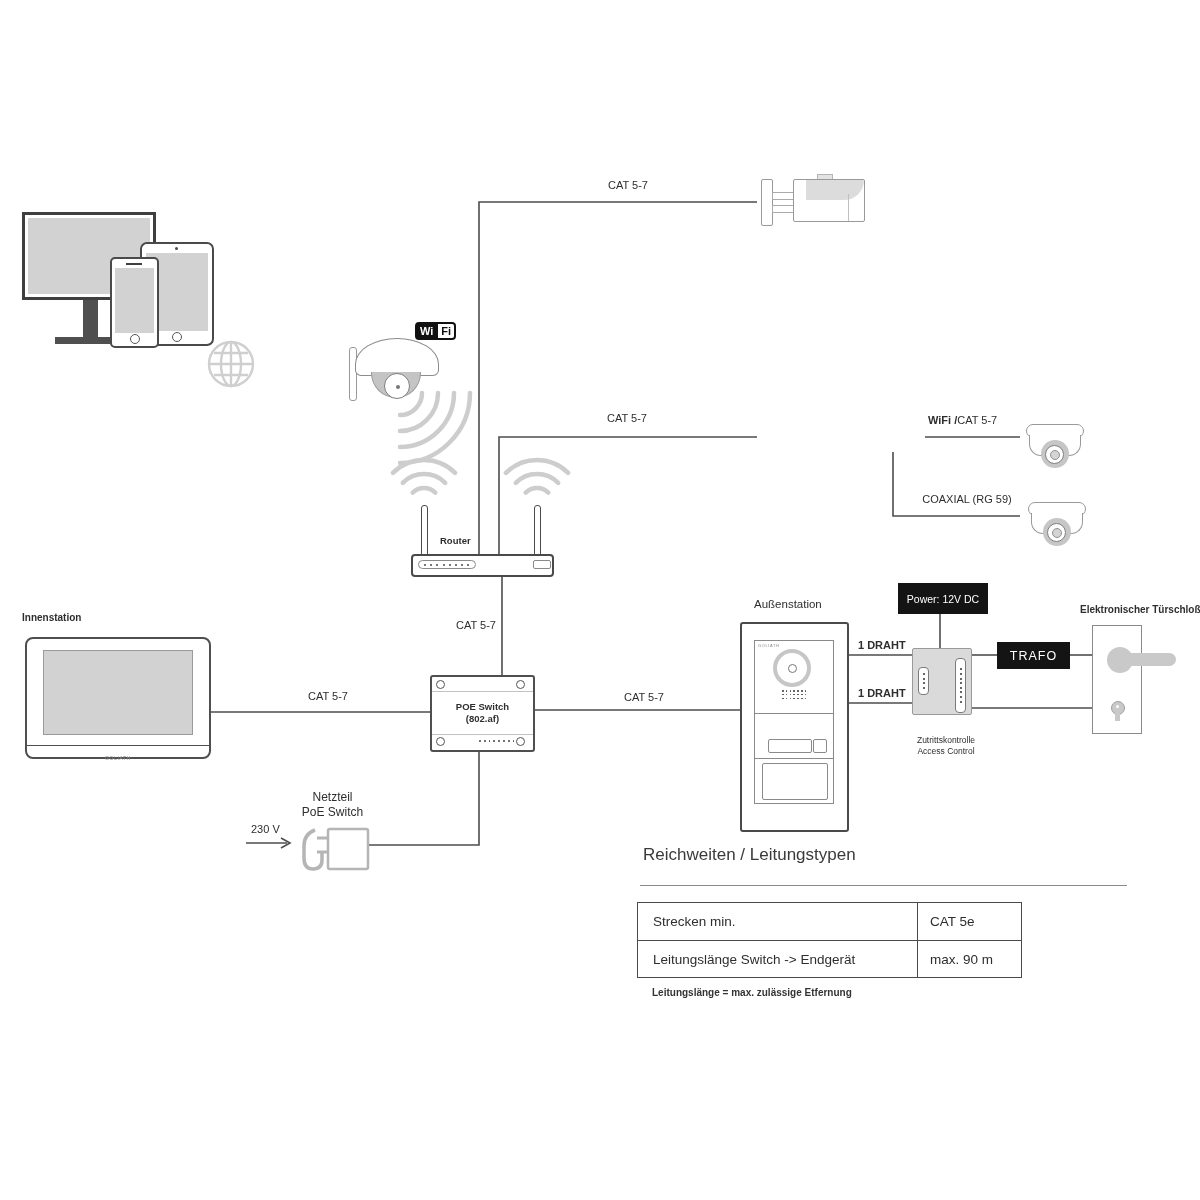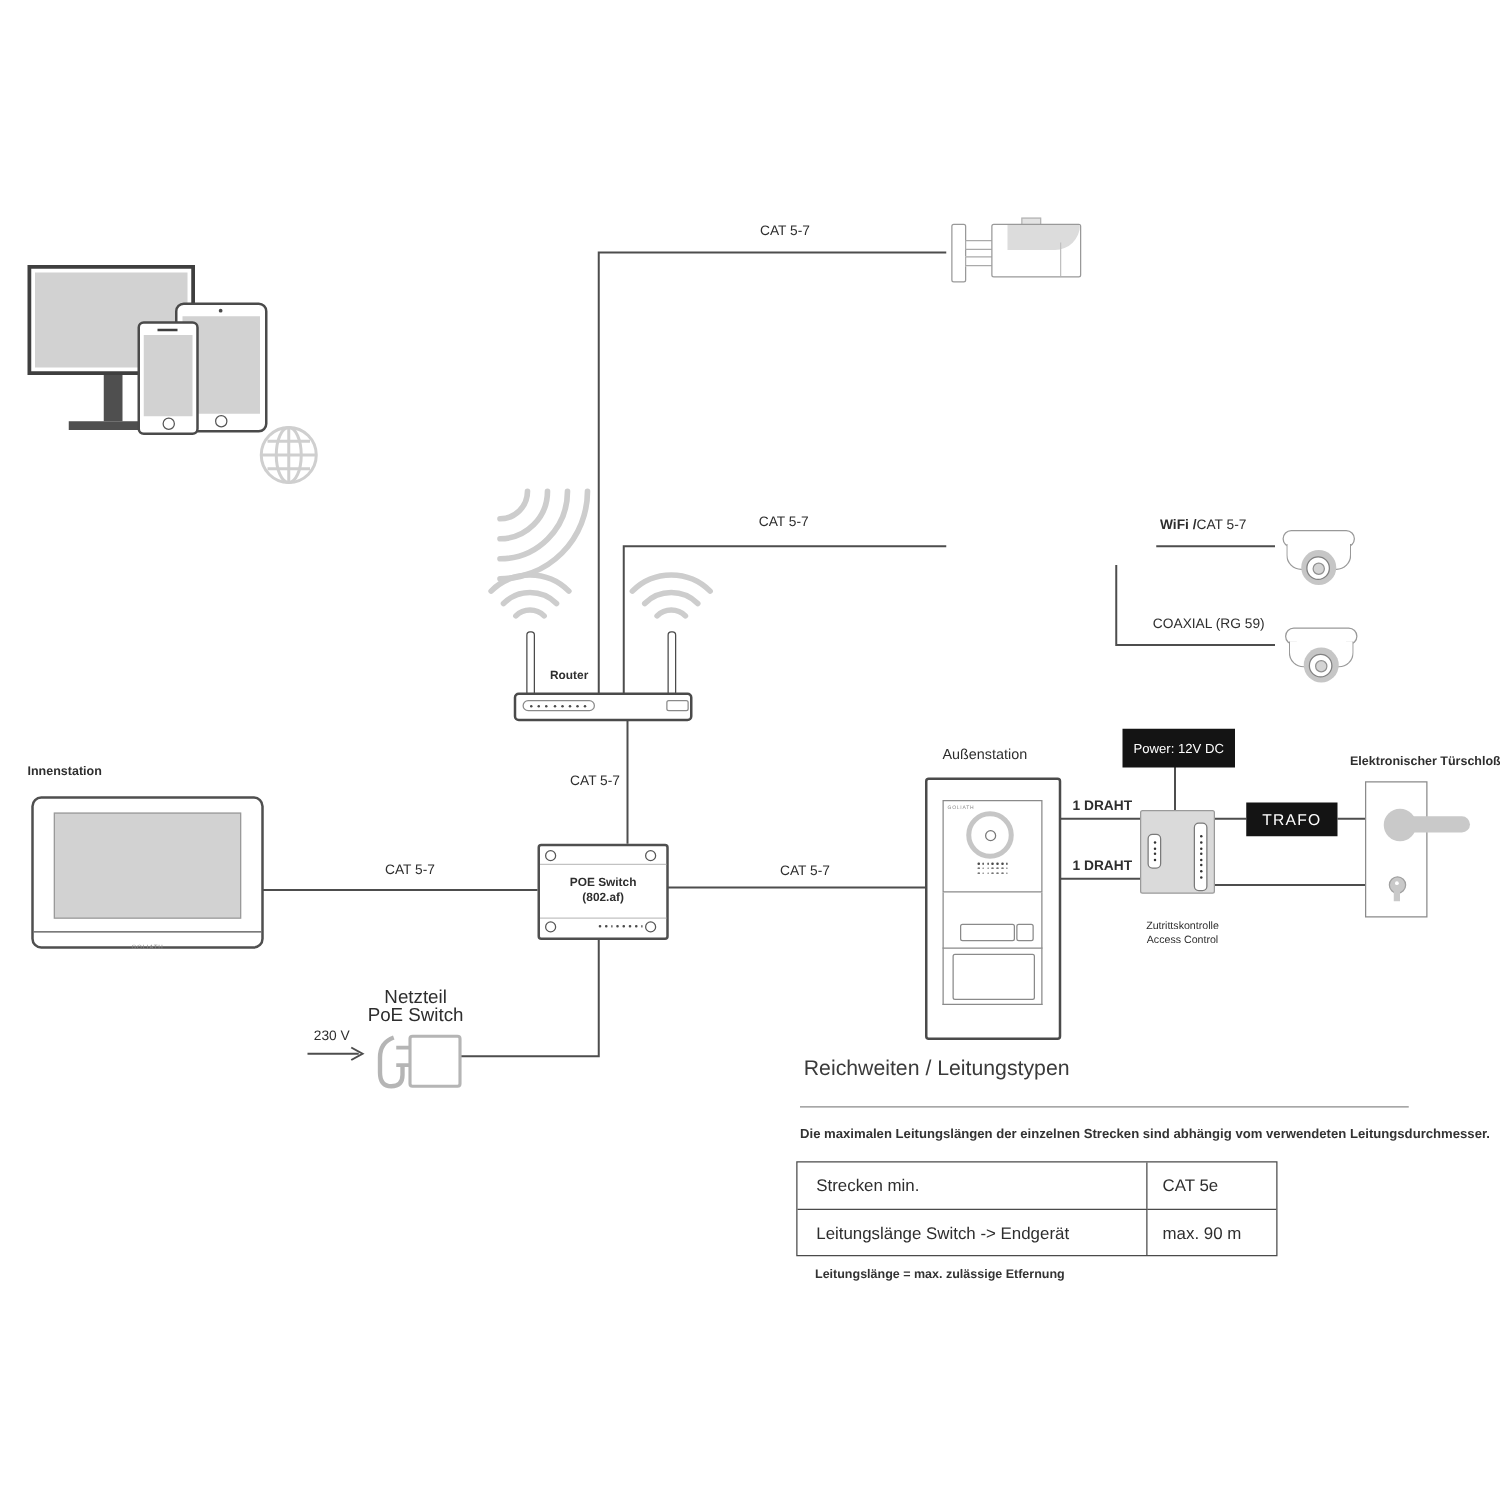--- a/index.html
+++ b/index.html
@@ -93,20 +93,31 @@
       <div class="abs screen" style="left:4px;top:9px;right:4px;bottom:13px;"></div>
       <span class="abs" style="left:30px;bottom:2px;width:8px;height:8px;border:1.2px solid #555;border-radius:50%;"></span>
     </div>
     <div class="abs device" style="left:90px;top:47px;width:45px;height:87px;border-radius:5px;">
       <span class="abs" style="left:14px;top:4px;width:16px;height:2px;background:#3f3f3f;"></span>
       <div class="abs screen" style="left:3px;top:9px;right:3px;bottom:13px;"></div>
       <span class="abs" style="left:18px;bottom:2px;width:8px;height:8px;border:1.2px solid #555;border-radius:50%;"></span>
     </div>
   </div>
 
+  <div class="abs" style="left:345px;top:320px;width:130px;height:90px;">
+    <div class="abs" style="left:4px;top:27px;width:6px;height:52px;background:#fff;border:1.5px solid #999;border-radius:3px;"></div>
+    <div class="abs" style="left:10px;top:18px;width:82px;height:36px;background:#fff;border:1.5px solid #8c8c8c;border-radius:42px 42px 6px 6px / 26px 26px 6px 6px;"></div>
+    <div class="abs" style="left:26px;top:52px;width:48px;height:25px;background:#c4c4c4;border:1px solid #9a9a9a;border-top:none;border-radius:0 0 48px 48px;"></div>
+    <div class="abs" style="left:39px;top:53px;width:24px;height:24px;background:#fff;border:1.5px solid #7d7d7d;border-radius:50%;"></div>
+    <span class="abs dot" style="left:51px;top:65px;width:4px;height:4px;background:#777;"></span>
+    <div class="abs" style="left:70px;top:2px;display:flex;font-weight:bold;font-size:11px;line-height:14px;">
+      <span style="background:#111;color:#fff;border:2px solid #111;border-radius:4px 0 0 4px;padding:0 3px;">Wi</span>
+      <span style="background:#fff;color:#111;border:2px solid #111;border-left:none;border-radius:0 4px 4px 0;padding:0 3px;">Fi</span>
+    </div>
+  </div>
 
   <div class="abs" style="left:760px;top:172px;width:120px;height:55px;">
     <div class="abs part" style="left:1px;top:7px;width:10px;height:45px;border-radius:2px;"></div>
     <div class="abs part thin" style="left:12px;top:20px;width:21px;height:6px;border-color:#aaa;"></div>
     <div class="abs part thin" style="left:12px;top:33px;width:21px;height:6px;border-color:#aaa;"></div>
     <div class="abs" style="left:57px;top:2px;width:14px;height:6px;background:#e3e3e3;border:1px solid #b5b5b5;"></div>
     <div class="abs part" style="left:33px;top:7px;width:70px;height:41px;border-radius:2px;overflow:hidden;">
       <div class="abs" style="left:12px;top:0;width:58px;height:20px;background:#dcdcdc;border-radius:0 0 44px 0;"></div>
       <div class="abs" style="left:54px;top:14px;width:1px;height:27px;background:#c0c0c0;"></div>
     </div>
@@ -187,21 +198,21 @@
           <span class="dot" style="width:1.8px;height:1.8px;"></span>
           <span class="dot" style="width:1.8px;height:1.8px;"></span>
           <span class="dot" style="width:1.8px;height:1.8px;"></span>
           <span class="dot" style="width:1.8px;height:1.8px;"></span>
           <span class="dot" style="width:1.8px;height:1.8px;"></span>
       </div>
     </div>
   </div>
 
   <div class="abs" style="left:240px;top:785px;width:170px;height:100px;">
-    <div class="abs ctr" style="left:40px;top:5px;width:105px;font-size:15px;line-height:15px;">
+    <div class="abs ctr" style="left:40px;top:5px;width:105px;font-size:12px;line-height:15px;">
       <div>Netzteil</div>
       <div>PoE Switch</div>
     </div>
     <div class="lbl" style="left:11px;top:38px;font-weight:500;">230 V</div>
   </div>
 
   <div class="abs" style="left:735px;top:595px;width:120px;height:240px;">
     <div class="lbl" style="left:19px;top:3px;font-size:11.5px;">Außenstation</div>
     <div class="abs" style="left:5px;top:27px;width:105px;height:206px;border:2px solid #4a4a4a;border-radius:3px;background:#fff;">
       <div class="abs" style="left:12px;top:16px;width:80px;">
@@ -284,21 +295,20 @@
     <div class="abs" style="left:32px;top:47px;width:26px;height:26px;background:#c9c9c9;border-radius:50%;"></div>
     <div class="abs" style="left:49px;top:53px;width:52px;height:13px;background:#c9c9c9;border-radius:7px;"></div>
     <div class="abs" style="left:36px;top:101px;width:12px;height:12px;background:#c9c9c9;border:1px solid #a0a0a0;border-radius:50%;"></div>
     <div class="abs" style="left:40px;top:110px;width:5px;height:11px;background:#c9c9c9;"></div>
     <span class="abs" style="left:41px;top:105px;width:3px;height:3px;background:#fff;border-radius:50%;"></span>
   </div>
 
   <div class="abs" style="left:640px;top:845px;width:500px;">
     <div style="font-size:17px;color:#3a3a3a;margin-left:3px;">Reichweiten / Leitungstypen</div>
     <div style="margin-top:20px;width:487px;border-top:1.5px solid #8a8a8a;"></div>
-    <div style="margin-top:15px;font-size:10.5px;font-weight:600;white-space:nowrap;color:#333;">Die maximalen Leitungslängen der einzelnen Strecken sind abhängig vom verwendeten Leitungsdurchmesser.</div>
     <div class="spec-table" style="margin-top:16px;width:383px;margin-left:-3px;">
       <div class="trow">
         <div class="tcell tc1">Strecken min.</div>
         <div class="tcell tc2">CAT 5e</div>
       </div>
       <div class="trow">
         <div class="tcell tc1">Leitungslänge Switch -&gt; Endgerät</div>
         <div class="tcell tc2">max. 90 m</div>
       </div>
     </div>

